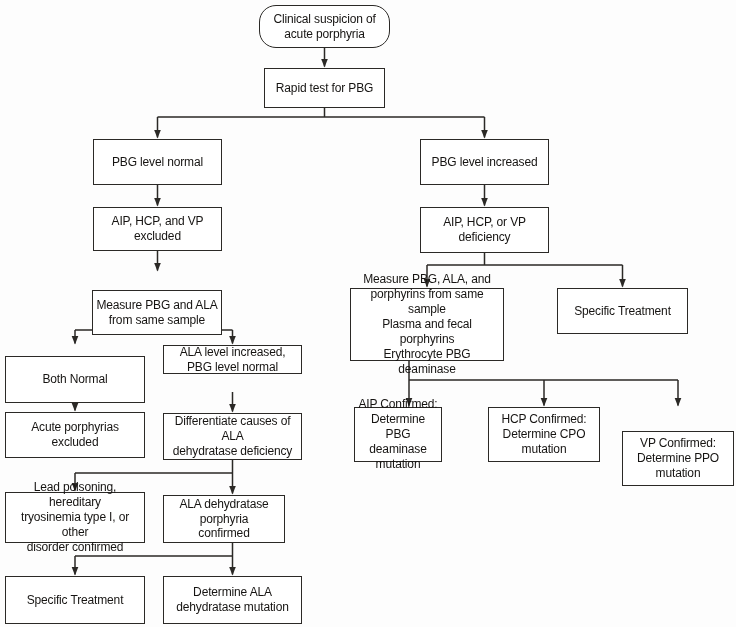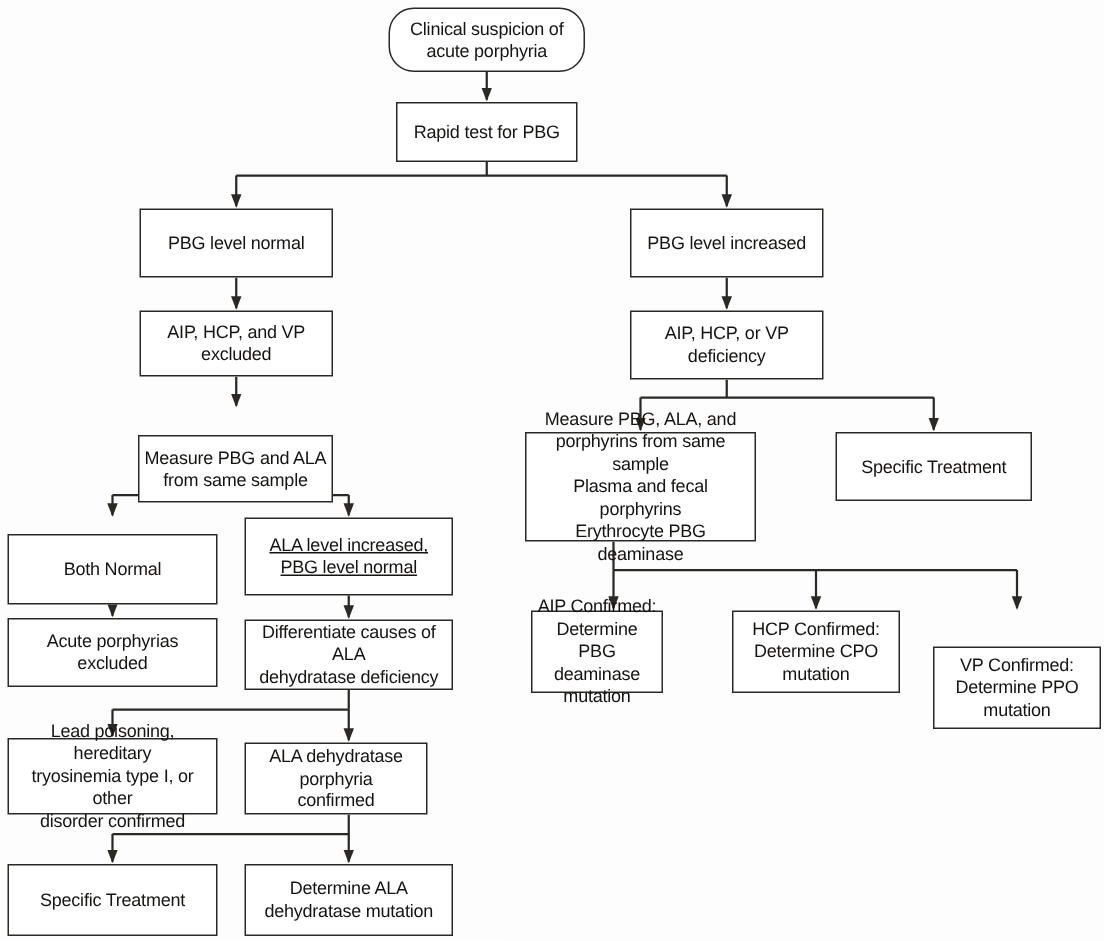--- a/index.html
+++ b/index.html
@@ -28,21 +28,21 @@
   .node.rounded{border-radius:17px;}
   
   #n-clinical        {left:259px;top:5px;  width:131px;height:43px;}
   #n-rapid           {left:264px;top:68px; width:121px;height:40px;}
   #n-pbg-normal      {left:93px; top:139px;width:129px;height:46px;}
   #n-pbg-increased   {left:420px;top:139px;width:129px;height:46px;}
   #n-excluded        {left:93px; top:207px;width:129px;height:44px;}
   #n-confirmed       {left:420px;top:207px;width:129px;height:46px;}
   #n-measure-left    {left:92px; top:290px;width:130px;height:45px;}
   #n-both-normal     {left:5px;  top:345px;width:140px;height:47px;margin-top:11px;}
-  #n-ala-increased   {left:163px;top:345px;width:139px;height:52px;text-decoration:underline;}
+  #n-ala-increased   {left:163px;top:345px;width:139px;height:29px;}
   #n-acute-excluded  {left:5px;  top:412px;width:140px;height:46px;}
   #n-differentiate   {left:163px;top:413px;width:139px;height:47px;}
   #n-lead-poisoning  {left:5px;  top:492px;width:140px;height:51px;}
   #n-ala-confirmed   {left:163px;top:495px;width:122px;height:48px;}
   #n-specific-left   {left:5px;  top:576px;width:140px;height:48px;}
   #n-determine-ala   {left:163px;top:576px;width:139px;height:48px;}
   #n-measure-right   {left:350px;top:288px;width:154px;height:73px;}
   #n-specific-right  {left:557px;top:288px;width:131px;height:46px;}
   #n-aip-confirmed   {left:354px;top:407px;width:88px;height:55px;}
   #n-hcp-confirmed   {left:488px;top:407px;width:112px;height:55px;}

